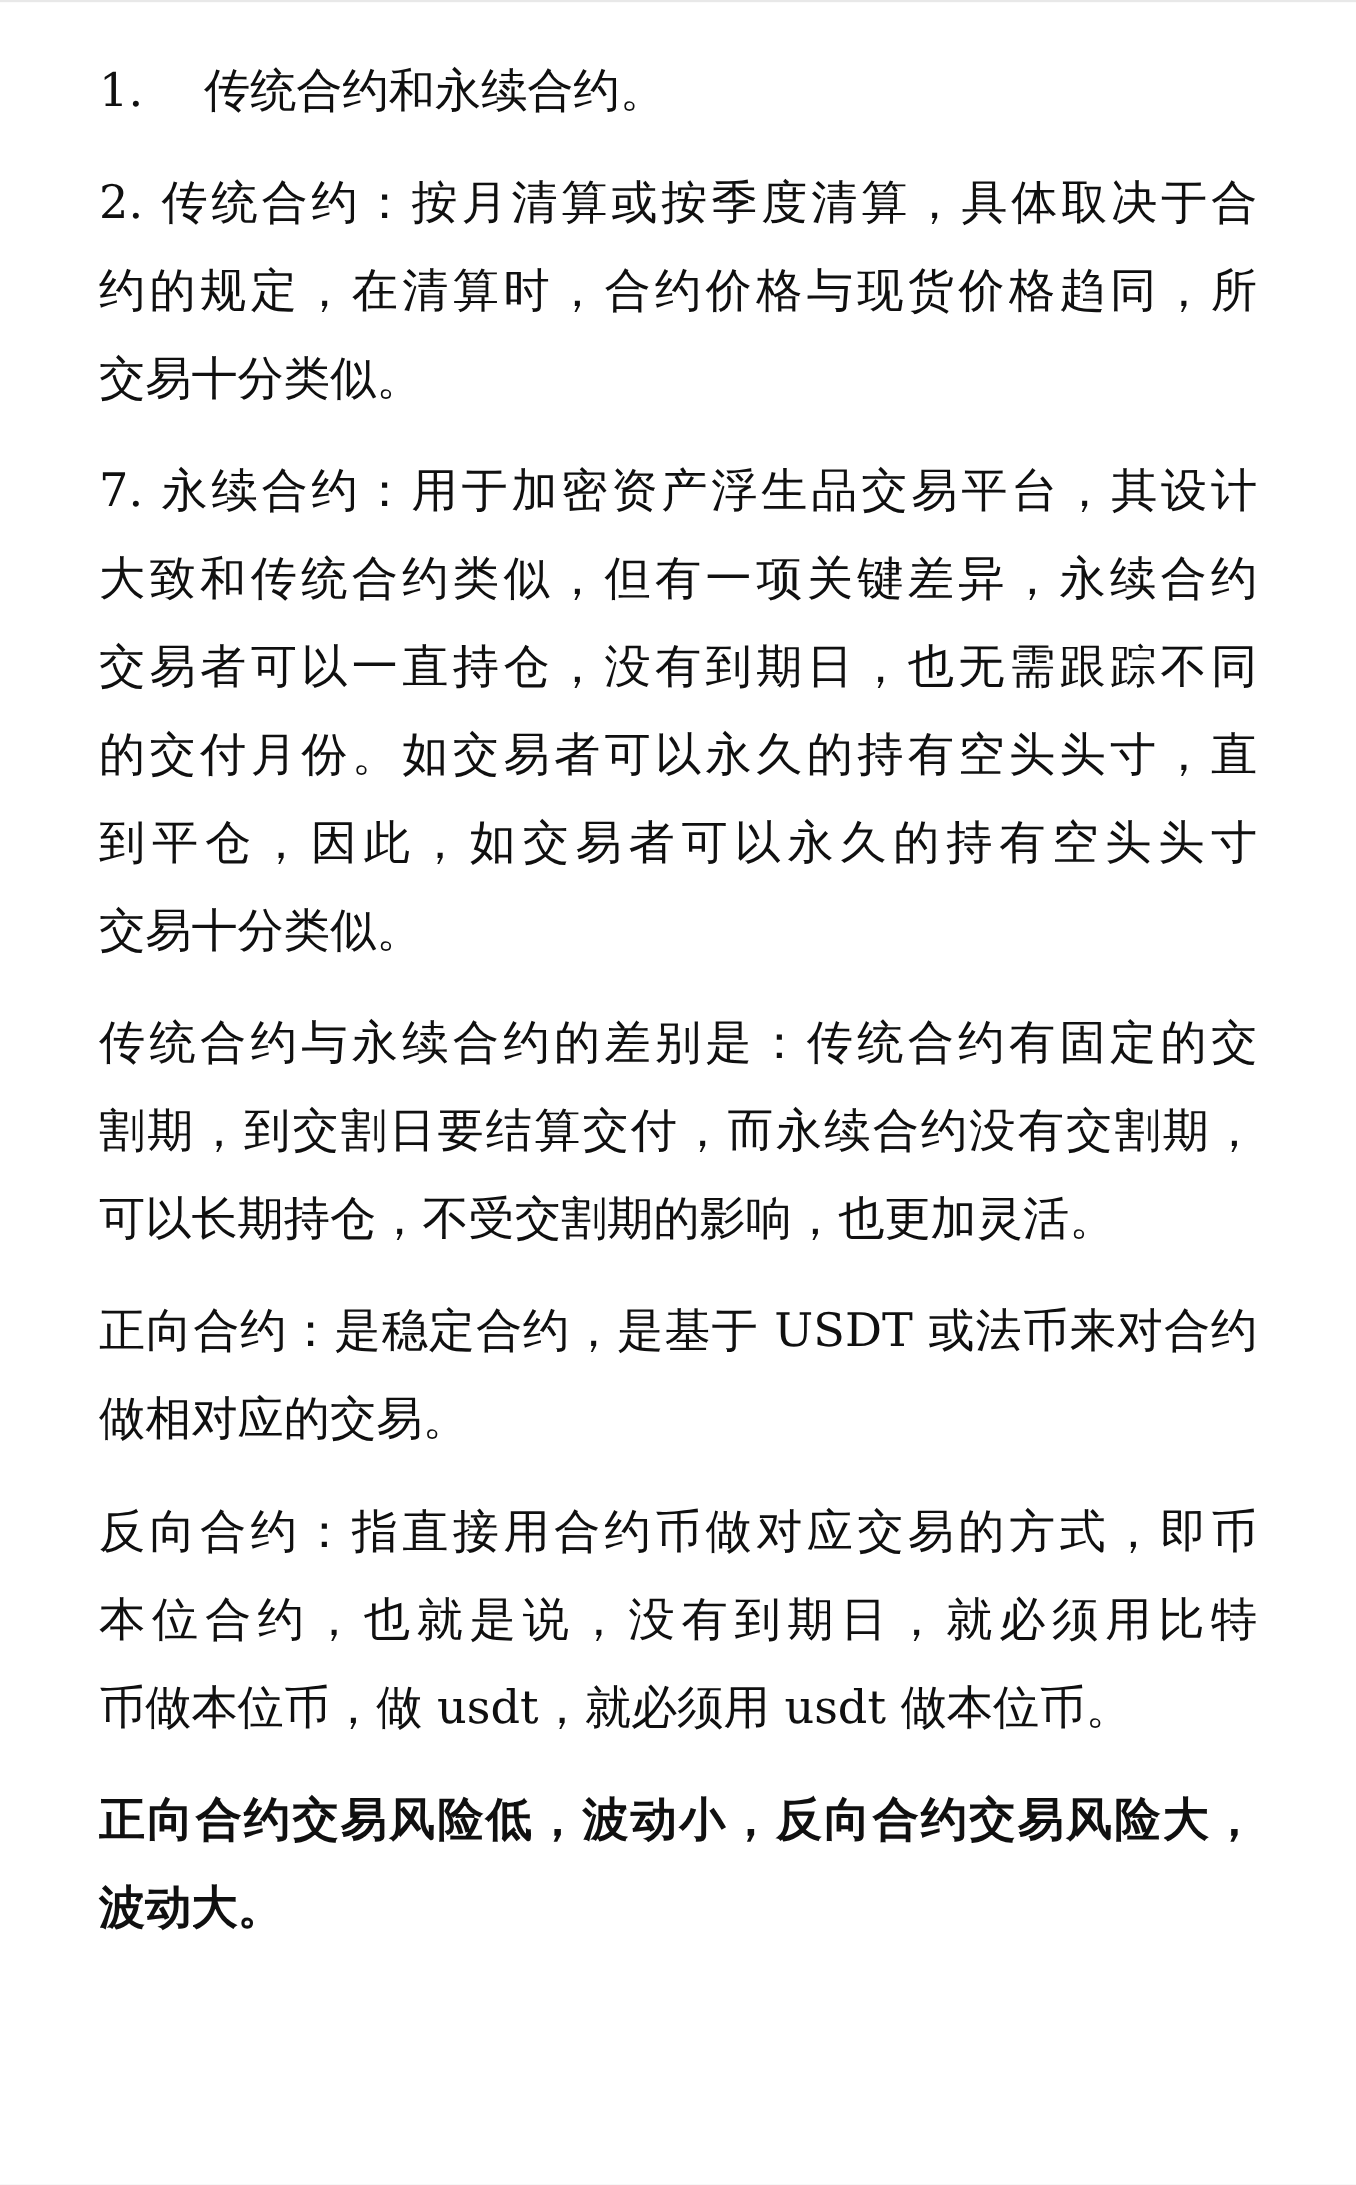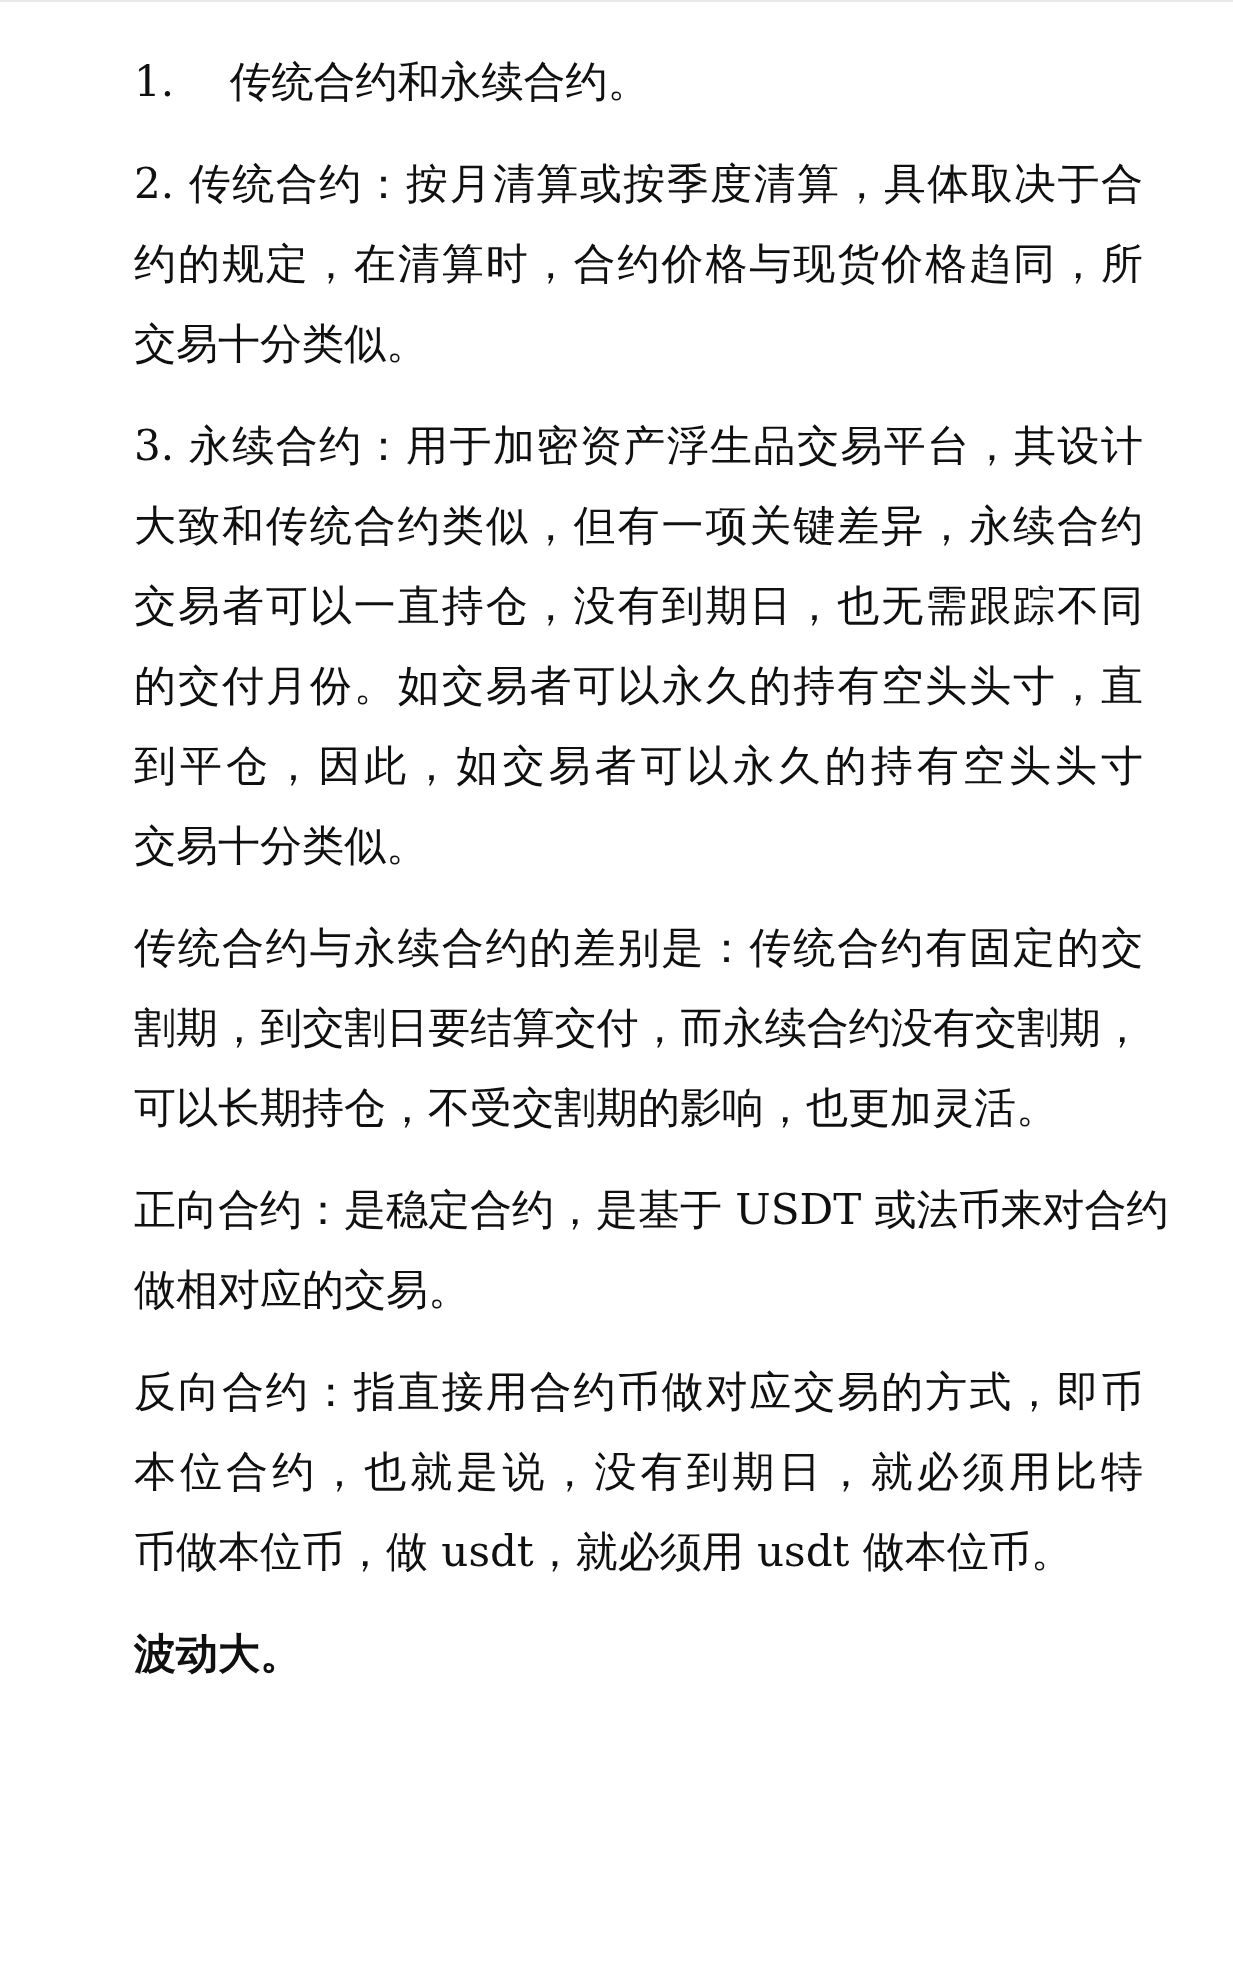--- a/index.html
+++ b/index.html
@@ -23,21 +23,20 @@
   .para {
     margin: 0 0 22px 0;
   }
   .line {
     font-size: 42px;
     line-height: 80px;
     height: 80px;
     white-space: nowrap;
     text-align: justify;
     text-align-last: justify;
-    margin-left: 44px;
   }
   .line.e {
     text-align-last: left;
   }
   .para.bold .line {
     font-weight: bold;
   }
 </style>
 </head>
 <body>
@@ -48,21 +47,21 @@
     <div class="line e">1.　 传统合约和永续合约。</div>
   </div>
 
   <div class="para">
     <div class="line">2. 传统合约：按月清算或按季度清算，具体取决于合</div>
     <div class="line">约的规定，在清算时，合约价格与现货价格趋同，所</div>
     <div class="line e">交易十分类似。</div>
   </div>
 
   <div class="para">
-    <div class="line">3. 永续合约：用于加密资产浮生品交易平台，其设计</div>
+    <div class="line">7. 永续合约：用于加密资产浮生品交易平台，其设计</div>
     <div class="line">大致和传统合约类似，但有一项关键差异，永续合约</div>
     <div class="line">交易者可以一直持仓，没有到期日，也无需跟踪不同</div>
     <div class="line">的交付月份。如交易者可以永久的持有空头头寸，直</div>
     <div class="line">到平仓，因此，如交易者可以永久的持有空头头寸</div>
     <div class="line e">交易十分类似。</div>
   </div>
 
   <div class="para">
     <div class="line">传统合约与永续合约的差别是：传统合约有固定的交</div>
     <div class="line">割期，到交割日要结算交付，而永续合约没有交割期，</div>
@@ -74,16 +73,17 @@
     <div class="line e">做相对应的交易。</div>
   </div>
 
   <div class="para">
     <div class="line">反向合约：指直接用合约币做对应交易的方式，即币</div>
     <div class="line">本位合约，也就是说，没有到期日，就必须用比特</div>
     <div class="line e">币做本位币，做 usdt，就必须用 usdt 做本位币。</div>
   </div>
 
   <div class="para bold">
+    <div class="line">正向合约交易风险低，波动小，反向合约交易风险大，</div>
     <div class="line e">波动大。</div>
   </div>
 
 </div>
 
 </body></html>

